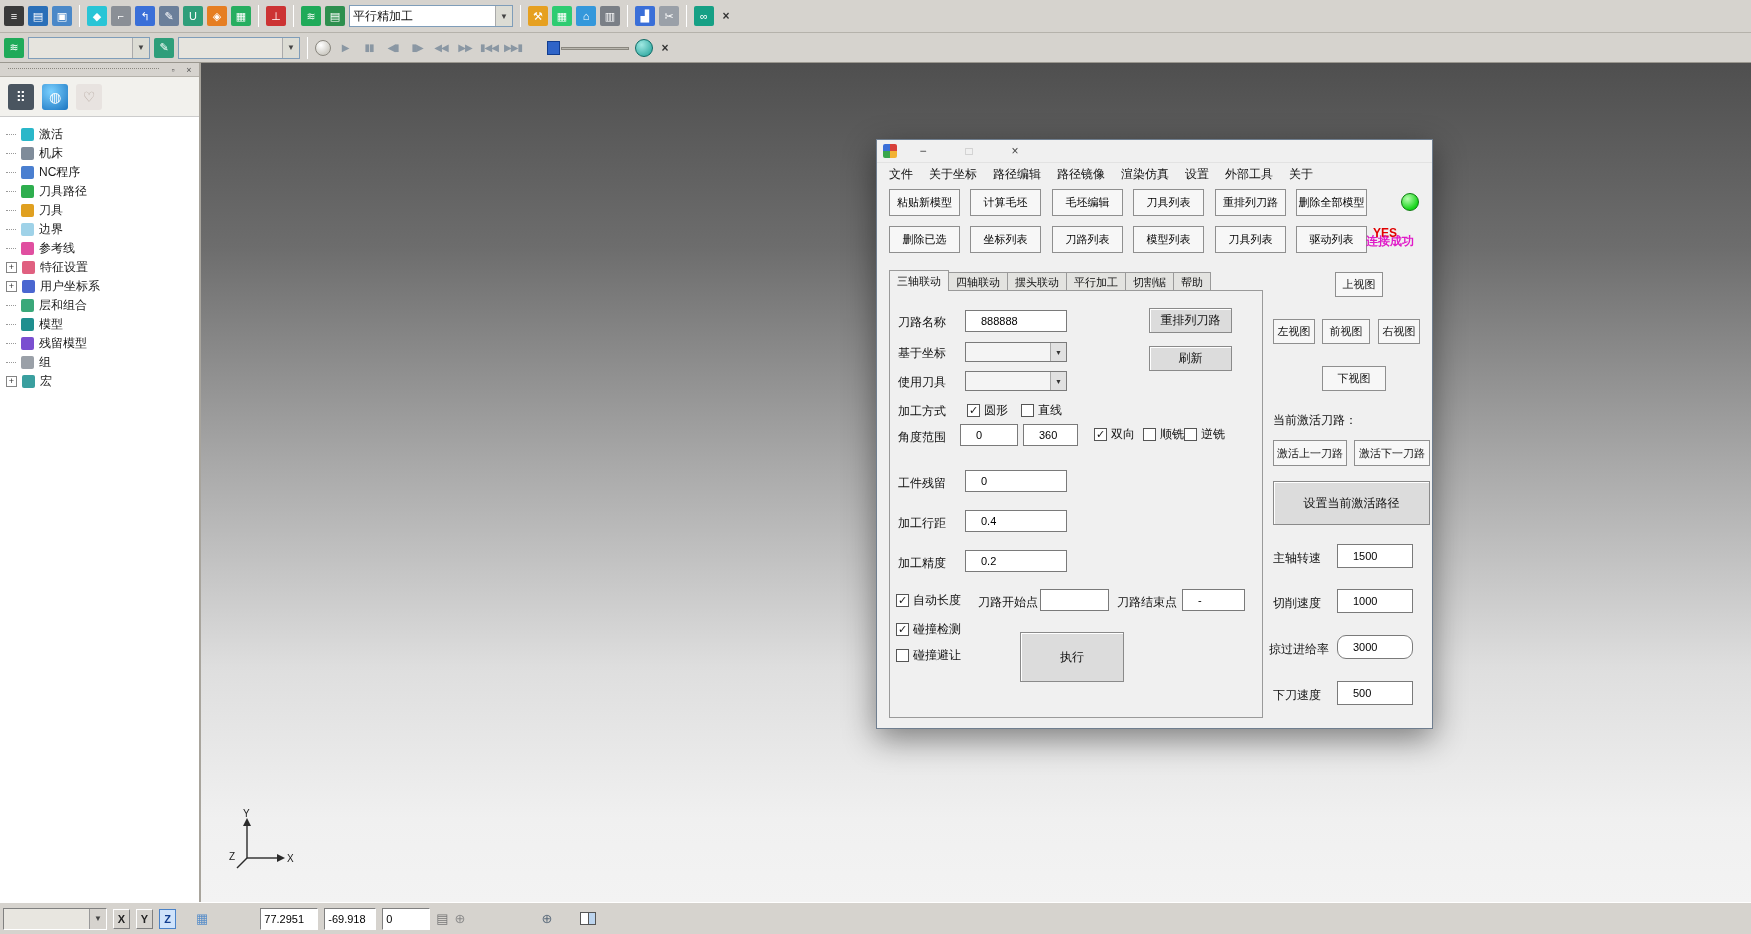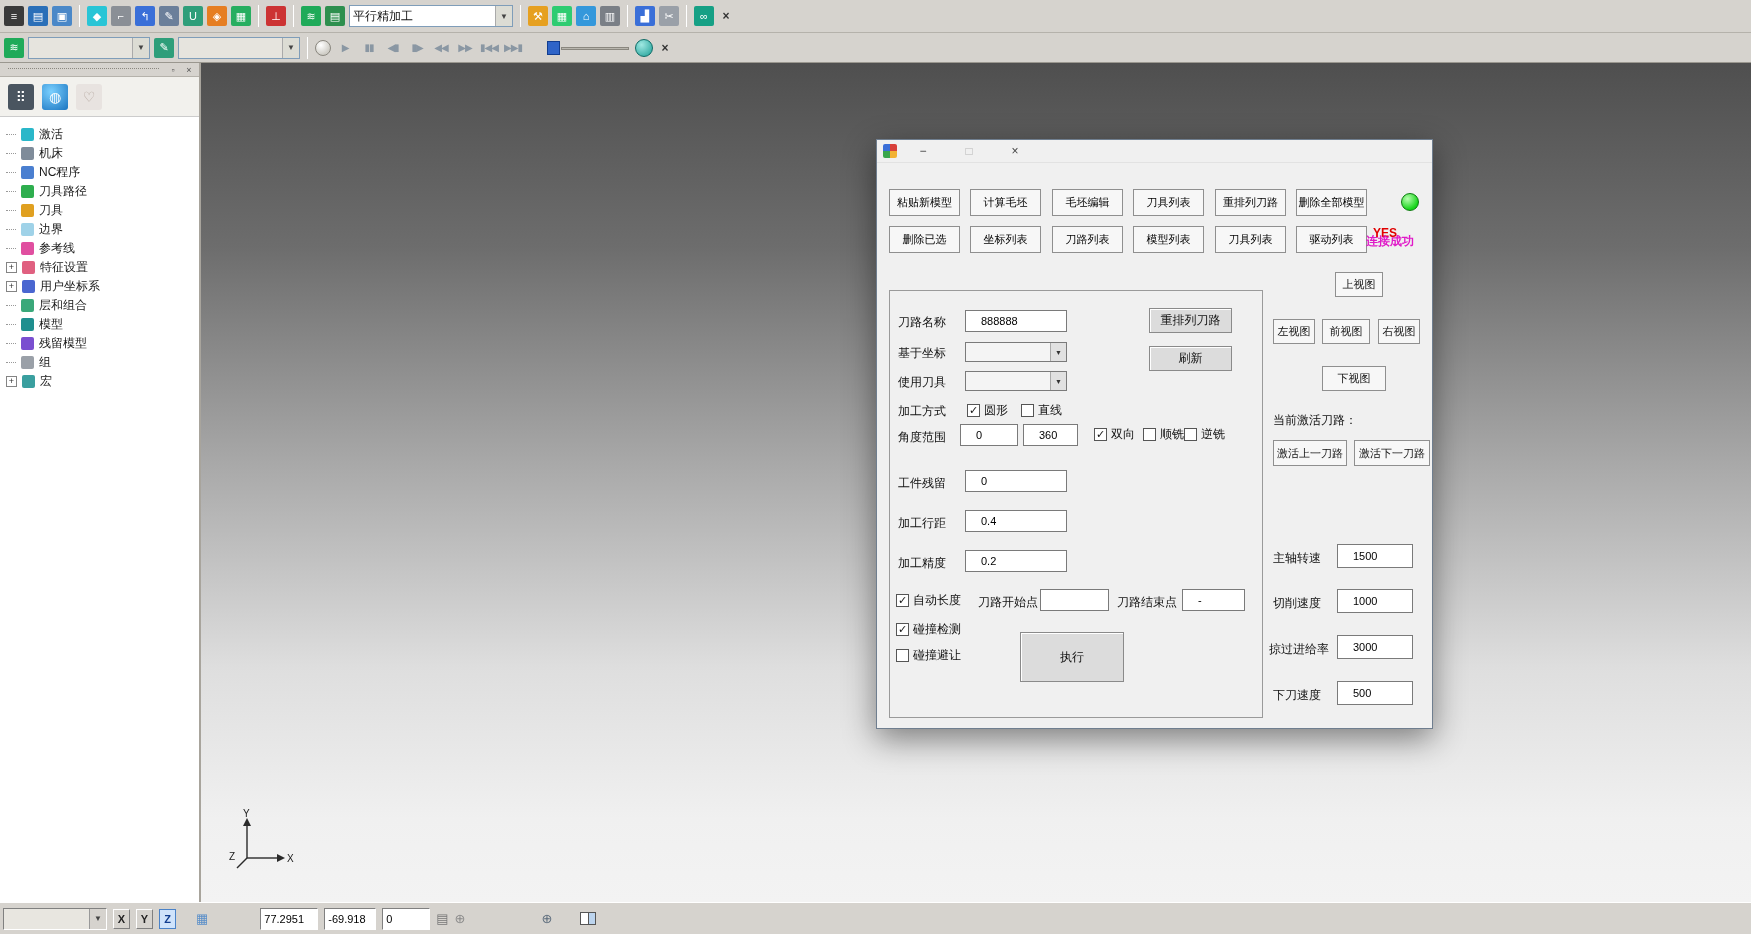--- a/index.html
+++ b/index.html
@@ -293,38 +293,56 @@
 
 <div class="dialog">
 
   <div class="dlg-titlebar">
     <span class="dlg-appicon"></span>
     <span class="dlg-winbtn">−</span>
     <span class="dlg-winbtn" style="color:#b8b8b8">□</span>
     <span class="dlg-winbtn">×</span>
   </div>
 
+  <div class="dlg-menubar">
+    <span class="mitem">文件</span>
+    <span class="mitem">关于坐标</span>
+    <span class="mitem">路径编辑</span>
+    <span class="mitem">路径镜像</span>
+    <span class="mitem">渲染仿真</span>
+    <span class="mitem">设置</span>
+    <span class="mitem">外部工具</span>
+    <span class="mitem">关于</span>
+  </div>
 
   <button class="abtn" style="left:12px;top:49px">粘贴新模型</button>
   <button class="abtn" style="left:93px;top:49px">计算毛坯</button>
   <button class="abtn" style="left:175px;top:49px">毛坯编辑</button>
   <button class="abtn" style="left:256px;top:49px">刀具列表</button>
   <button class="abtn" style="left:338px;top:49px">重排列刀路</button>
   <button class="abtn" style="left:419px;top:49px">删除全部模型</button>
   <span class="yes-label" style="left:496px;top:56px">YES</span>
   <span class="lamp" style="left:524px;top:53px"></span>
 
   <button class="abtn" style="left:12px;top:86px">删除已选</button>
   <button class="abtn" style="left:93px;top:86px">坐标列表</button>
   <button class="abtn" style="left:175px;top:86px">刀路列表</button>
   <button class="abtn" style="left:256px;top:86px">模型列表</button>
   <button class="abtn" style="left:338px;top:86px">刀具列表</button>
   <button class="abtn" style="left:419px;top:86px">驱动列表</button>
   <span class="connect" style="left:489px;top:93px">连接成功</span>
 
+  <div class="tabstrip">
+    <span class="tab active">三轴联动</span>
+    <span class="tab">四轴联动</span>
+    <span class="tab">摆头联动</span>
+    <span class="tab">平行加工</span>
+    <span class="tab">切割锯</span>
+    <span class="tab">帮助</span>
+  </div>
 
   <div class="tabpanel">
     <span class="flabel" style="top:23px">刀路名称</span>
     <input class="tinput" style="left: 75px; top: 19px; width: 102px;" value="888888">
     <div class="gbtn" style="left:259px;top:17px;width:83px;height:25px">重排列刀路</div>
 
     <span class="flabel" style="top:54px">基于坐标</span>
     <div class="ddown" style="left:75px;top:51px;width:102px">
       <span class="dtxt"></span>
       <span class="darr">▼</span>
@@ -395,27 +413,28 @@
 
   <div class="vbtn" style="left:458px;top:132px;width:48px">上视图</div>
   <div class="vbtn" style="left:396px;top:179px;width:42px">左视图</div>
   <div class="vbtn" style="left:445px;top:179px;width:48px">前视图</div>
   <div class="vbtn" style="left:501px;top:179px;width:42px">右视图</div>
   <div class="vbtn" style="left:445px;top:226px;width:64px">下视图</div>
 
   <span class="rlabel" style="left:396px;top:272px">当前激活刀路：</span>
   <div class="vbtn" style="left:396px;top:300px;width:74px;height:26px">激活上一刀路</div>
   <div class="vbtn" style="left:477px;top:300px;width:76px;height:26px">激活下一刀路</div>
+  <div class="gbtn" style="left:396px;top:341px;width:157px;height:44px">设置当前激活路径</div>
 
   <span class="rlabel" style="left:396px;top:410px">主轴转速</span>
   <input class="tinput" style="left: 460px; top: 404px; width: 76px; height: 24px;" value="1500">
   <span class="rlabel" style="left:396px;top:455px">切削速度</span>
   <input class="tinput" style="left: 460px; top: 449px; width: 76px; height: 24px;" value="1000">
   <span class="rlabel" style="left:392px;top:501px">掠过进给率</span>
-  <input class="tinput" style="left: 460px; top: 495px; width: 76px; height: 24px;" value="3000">
+  <input class="tinput" style="left: 460px; top: 495px; width: 76px; height: 24px; border-radius: 9px;" value="3000">
   <span class="rlabel" style="left:396px;top:547px">下刀速度</span>
   <input class="tinput" style="left: 460px; top: 541px; width: 76px; height: 24px;" value="500">
 </div>
 
 <div class="statusbar">
   <div class="sb-combo">
     <span class="sp"></span>
     <span class="arr">▼</span>
   </div>
   <span class="axisbtn">X</span>

